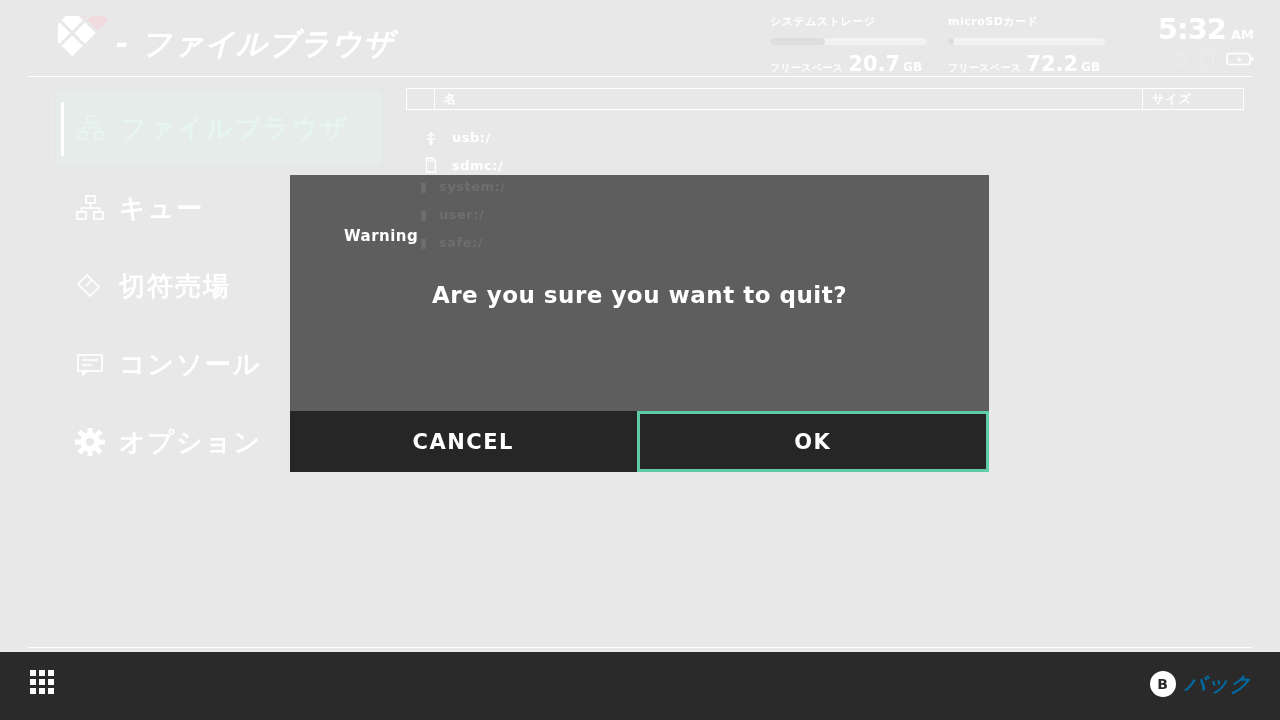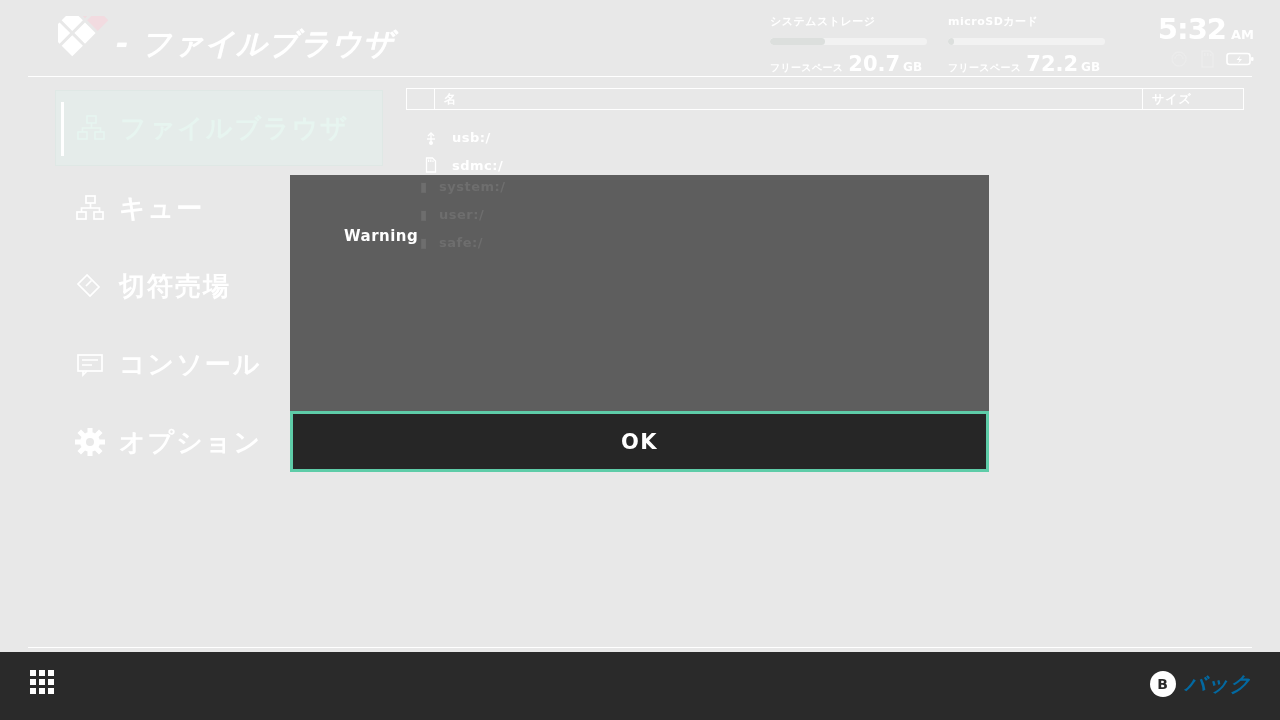--- a/index.html
+++ b/index.html
@@ -281,23 +281,25 @@
       <div class="dlg-ghost" style="left:130px; top:32px;">
         <span class="gi">▮</span>
         <span>user:/</span>
       </div>
       <div class="dlg-ghost" style="left:130px; top:60px;">
         <span class="gi">▮</span>
         <span>safe:/</span>
       </div>
 
       <div class="dlg-title">Warning</div>
+      <div class="dlg-msg">Are you sure you want to quit?</div>
     </div>
 
     <div class="dlg-btns">
+      <div class="dlg-btn">CANCEL</div>
       <div class="dlg-btn focus" style="border-color: rgb(94, 204, 168);">OK</div>
     </div>
   </div>
 
   <div class="footer">
     <div class="ft-line"></div>
   </div>
 
   <div class="grid-ic">
     <i></i>

